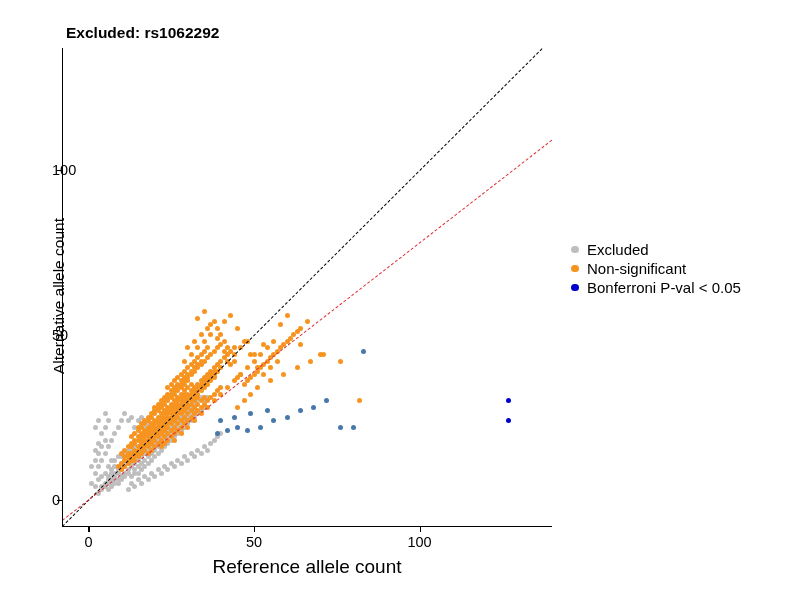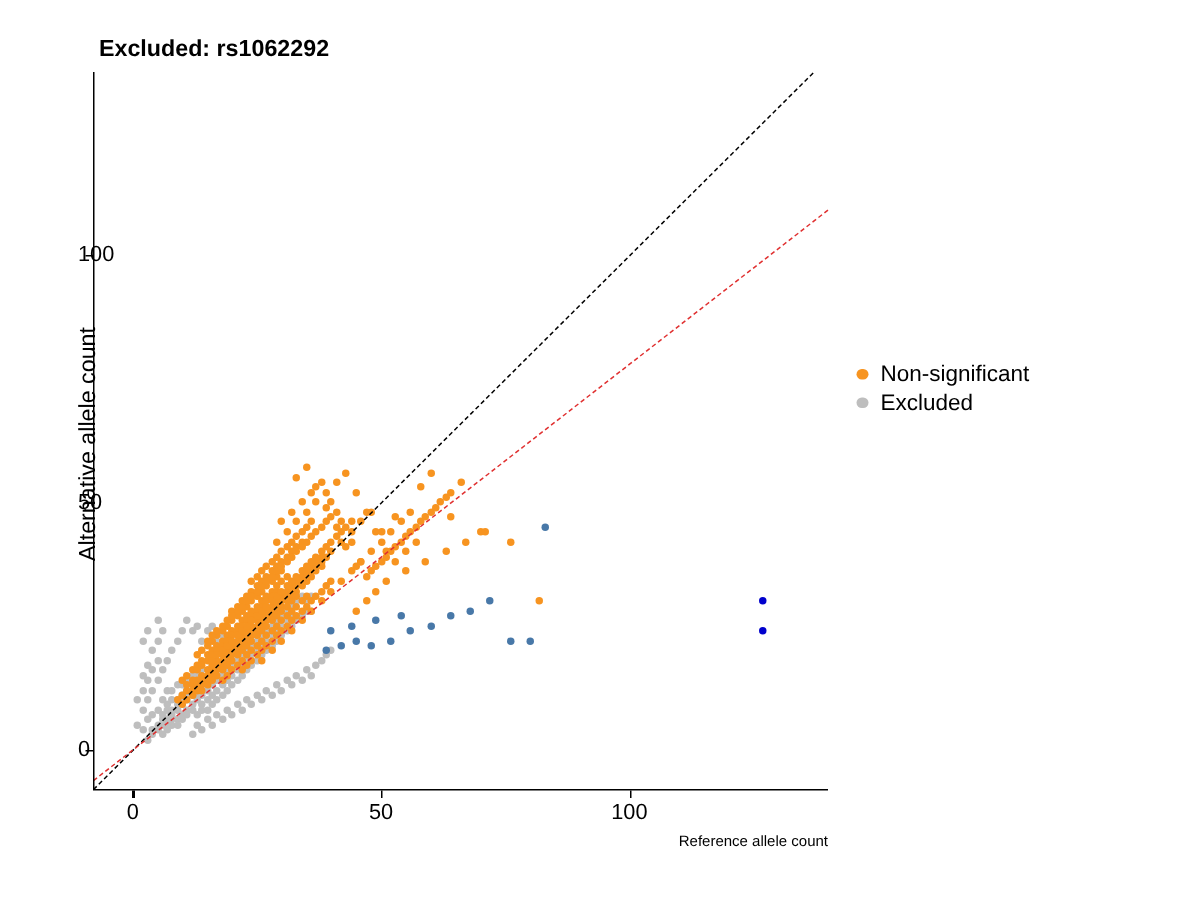--- a/index.html
+++ b/index.html
@@ -94,22 +94,22 @@
     color: #000000;
     transform: translateY(-50%);
     text-align: right;
     white-space: nowrap;
   }
   .axis-title-x {
     position: absolute;
     left: 62px;
     width: 490px;
     top: 556px;
-    text-align: right;
-    font-size: 10px;
+    text-align: center;
+    font-size: 19px;
     color: #000000;
   }
   .axis-title-y {
     position: absolute;
     left: -180px;
     top: 287px;
     width: 478px;
     text-align: center;
     font-size: 15.5px;
     color: #000000;
@@ -819,26 +819,32 @@
       <div class="tick-label-y" style="top: 169.97px; width: 0px; transform: translate(-100%, -50%);">100</div>
     </div>
 
   <div class="axis-title-x">Reference allele count</div>
   <div class="axis-title-y">Alternative allele count</div>
 
   <div id="legend">
     <div id="legend-items">
         <div class="legend-row">
           <span class="legend-key">
+            <span class="legend-dot" style="background: rgb(190, 190, 190);"></span>
+          </span>
+          <span class="legend-label">Excluded</span>
+        </div>
+        <div class="legend-row">
+          <span class="legend-key">
             <span class="legend-dot" style="background: rgb(247, 148, 32);"></span>
           </span>
           <span class="legend-label">Non-significant</span>
         </div>
         <div class="legend-row">
           <span class="legend-key">
-            <span class="legend-dot" style="background: rgb(190, 190, 190);"></span>
+            <span class="legend-dot" style="background: rgb(0, 0, 205);"></span>
           </span>
-          <span class="legend-label">Excluded</span>
+          <span class="legend-label">Bonferroni P-val &lt; 0.05</span>
         </div>
       </div>
   </div>
 
 </div>
 
 </body></html>

